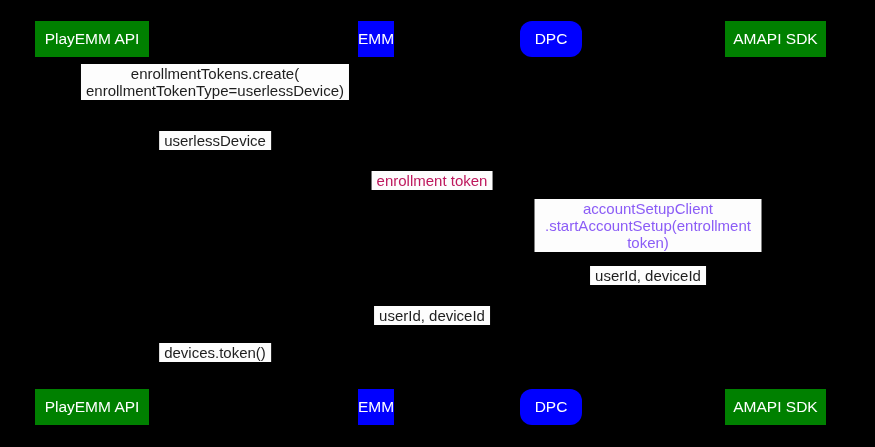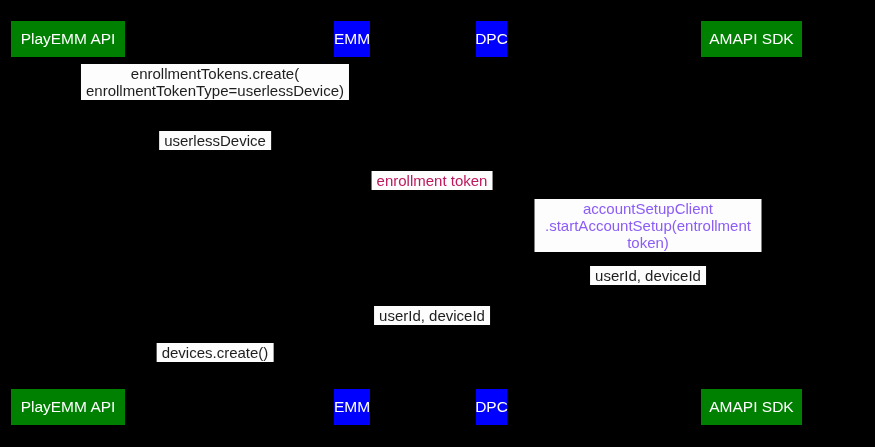--- a/index.html
+++ b/index.html
@@ -16,25 +16,26 @@
   }
   .actor {
     position: absolute;
     height: 36px;
     display: flex;
     align-items: center;
     justify-content: center;
     color: #ffffff;
     font-size: 15.5px;
     white-space: nowrap;
+    margin-left: 24px;
   }
   
   .col-playemm { left: 11px;  width: 114px; }
   .col-emm     { left: 334px; width: 36px;  }
-  .col-dpc     { left: 476px; width: 31px;  }
+  .col-dpc     { left: 496px; width: 62px; border-radius: 12px;  }
   .col-amapi   { left: 701px; width: 101px; }
   .row-top     { top: 21px;  }
   .row-bottom  { top: 389px; }
 
   .msg {
     position: absolute;
     transform: translateX(-50%);
     font-size: 15px;
     line-height: 17px;
     padding: 1px 5px;
@@ -60,20 +61,20 @@
   <div class="actor col-amapi row-top" style="background-color: rgb(0, 128, 0);">AMAPI SDK</div>
 
   <div class="msg m1" style="background-color: rgb(253, 253, 253); color: rgb(30, 30, 30);">enrollmentTokens.create(
 enrollmentTokenType=userlessDevice)</div>
   <div class="msg m2" style="background-color: rgb(253, 253, 253); color: rgb(30, 30, 30);">userlessDevice</div>
   <div class="msg m3" style="background-color: rgb(253, 253, 253); color: #be185d;">enrollment token</div>
   <div class="msg m4" style="background-color: rgb(253, 253, 253); color: #8b5cf6;">accountSetupClient
 .startAccountSetup(entrollment token)</div>
   <div class="msg m5" style="background-color: rgb(253, 253, 253); color: rgb(30, 30, 30);">userId, deviceId</div>
   <div class="msg m6" style="background-color: rgb(253, 253, 253); color: rgb(30, 30, 30);">userId, deviceId</div>
-  <div class="msg m7" style="background-color: rgb(253, 253, 253); color: rgb(30, 30, 30);">devices.create()</div>
+  <div class="msg m7" style="background-color: rgb(253, 253, 253); color: rgb(30, 30, 30);">devices.token()</div>
 
   <div class="actor col-playemm row-bottom" style="background-color: rgb(0, 128, 0);">PlayEMM API</div>
   <div class="actor col-emm row-bottom" style="background-color: rgb(0, 0, 255);">EMM</div>
   <div class="actor col-dpc row-bottom" style="background-color: rgb(0, 0, 255);">DPC</div>
   <div class="actor col-amapi row-bottom" style="background-color: rgb(0, 128, 0);">AMAPI SDK</div>
 
 </div>
 
 </body></html>

